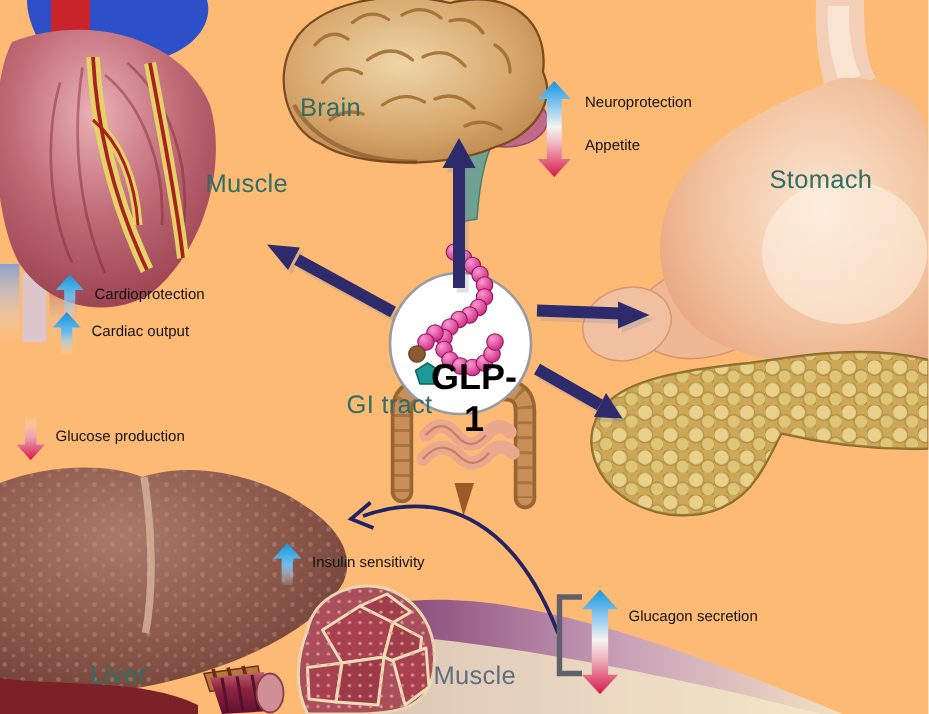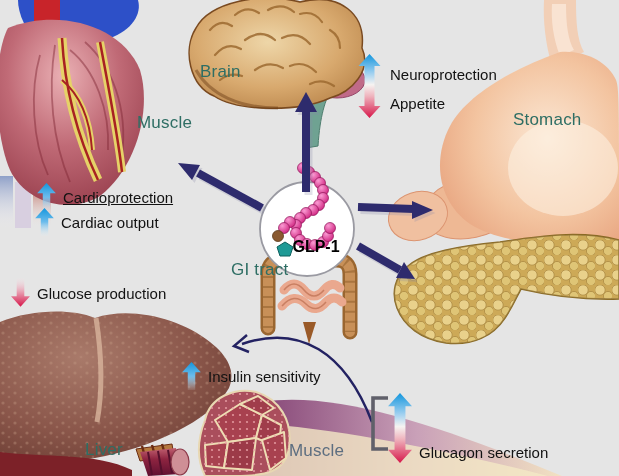--- a/index.html
+++ b/index.html
@@ -1,29 +1,29 @@
 <!DOCTYPE html>
 <html><head>
 <meta charset="utf-8">
 <style>
   html,body{margin:0;padding:0;background:#fff;}
-  .canvas{position:relative;width:619px;height:476px;background:#e5e5e5;overflow:hidden;
+  .canvas{position:relative;width:619px;height:476px;background:#fdba74;overflow:hidden;
           font-family:"Liberation Sans",sans-serif;}
   .bg{position:absolute;left:0;top:0;}
   .organ-label{position:absolute;color:#2e6e64;font-size:17px;letter-spacing:.2px;}
   .organ-label.gray{color:#5d6e80;text-align:center;}
-  .anno{position:absolute;display:flex;align-items:flex-end;gap:7px;color:#121212;font-size:15px;}
+  .anno{position:absolute;display:flex;align-items:flex-start;gap:7px;color:#121212;font-size:10px;}
   .anno .lbl{line-height:27px;white-space:nowrap;}
   .col{display:flex;flex-direction:column;}
   .col .lbl{line-height:23px;}
   .neuro .lbl{line-height:29px;}
   .sec .lbl{line-height:22px;}
   .sec .col{padding-top:9px;}
   .glp1{position:absolute;left:284px;top:238px;width:64px;text-align:center;
-        font-size:16px;font-weight:bold;color:#000;}
+        font-size:24px;font-weight:bold;color:#000;}
   svg.icon{flex:0 0 auto;display:block;}
 </style>
 </head>
 <body>
 
 <div class="canvas">
 
   <svg width="0" height="0" style="position:absolute" aria-hidden="true">
     <defs>
       <radialGradient id="heartGrad" cx="45%" cy="30%" r="85%">
@@ -241,36 +241,36 @@
       <path d="M247,335 L234,346 L249,352"></path>
     </g>
 
     <path d="M388,398 L373,398 L373,449 L388,449" fill="none" stroke="#60606a" stroke-width="3.6"></path>
   </svg>
 
   <div class="organ-label" style="left:200px;top:62px;">Brain</div>
   <div class="organ-label" style="left:137px;top:113px;">Muscle</div>
   <div class="organ-label" style="left:513px;top:110px;">Stomach</div>
   <div class="organ-label" style="left:231px;top:260px;">GI tract</div>
-  <div class="organ-label" style="left:60px;top:440px;margin-left:25px;">Liver</div>
+  <div class="organ-label" style="left:60px;top:440px;">Liver</div>
   <div class="organ-label gray" style="left:289px;top:441px;">Muscle</div>
 
   <div class="glp1">GLP-1</div>
 
   <div class="anno neuro" style="left:356px;top:54px;">
     <svg class="icon" width="27" height="64">
         <use href="#arrow-dbl"></use>
       </svg>
     <div class="col">
       <span class="lbl">Neuroprotection</span>
       <span class="lbl">Appetite</span>
     </div>
   </div>
 
-  <div class="anno" style="left:37px;top:183px;text-decoration:underline;">
+  <div class="anno" style="left:37px;top:183px;">
     <svg class="icon" width="19" height="28">
         <use href="#arrow-up"></use>
       </svg>
     <span class="lbl">Cardioprotection</span>
   </div>
   <div class="anno" style="left:35px;top:208px;">
     <svg class="icon" width="19" height="28">
         <use href="#arrow-up"></use>
       </svg>
     <span class="lbl">Cardiac output</span>

